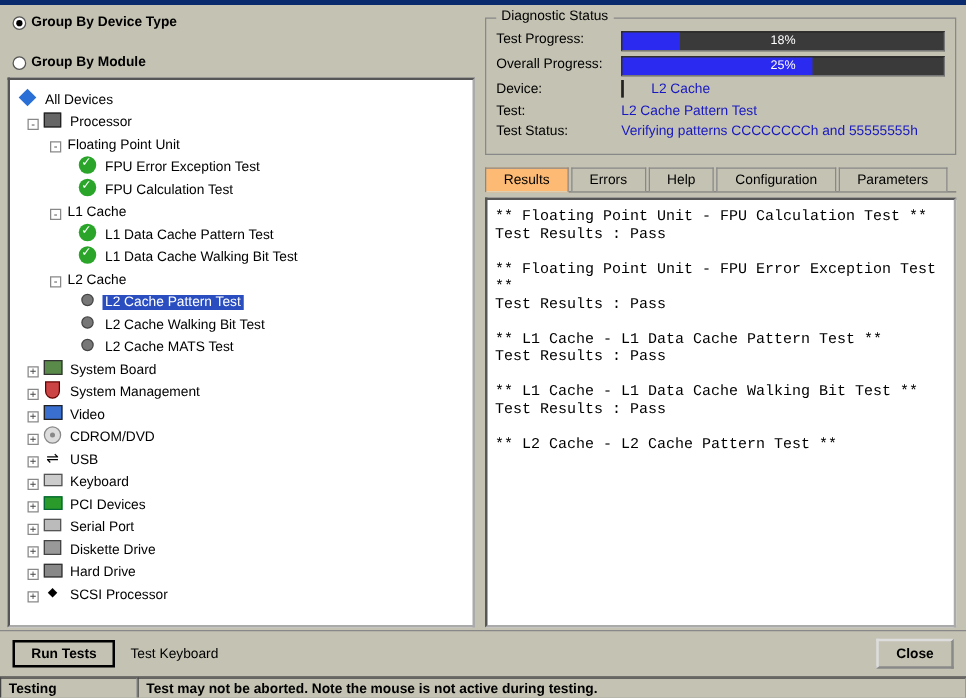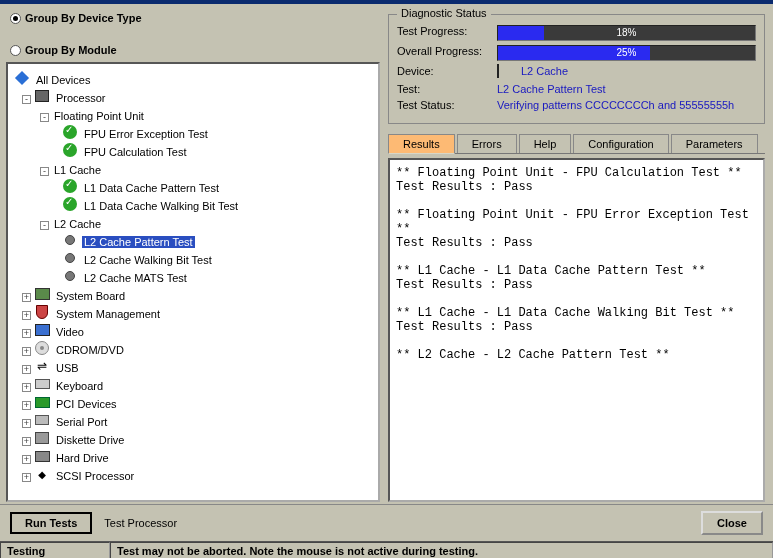--- a/index.html
+++ b/index.html
@@ -365,21 +365,21 @@
 
 ** L1 Cache - L1 Data Cache Walking Bit Test **
 Test Results : Pass
 
 ** L2 Cache - L2 Cache Pattern Test **</div>
   </div>
 </div>
 
 <div class="bottom-buttons">
   <button class="btn default">Run Tests</button>
-  <span class="proc-text">Test Processor</span>
+  <span class="proc-text">Test Keyboard</span>
   <span class="spacer-flex"></span>
   <button class="btn">Close</button>
 </div>
 
 <div class="status-bar">
   <div class="status-cell left">Testing</div>
   <div class="status-cell right">Test may not be aborted.  Note the mouse is not active during testing.</div>
 </div>
 
 </body></html>

